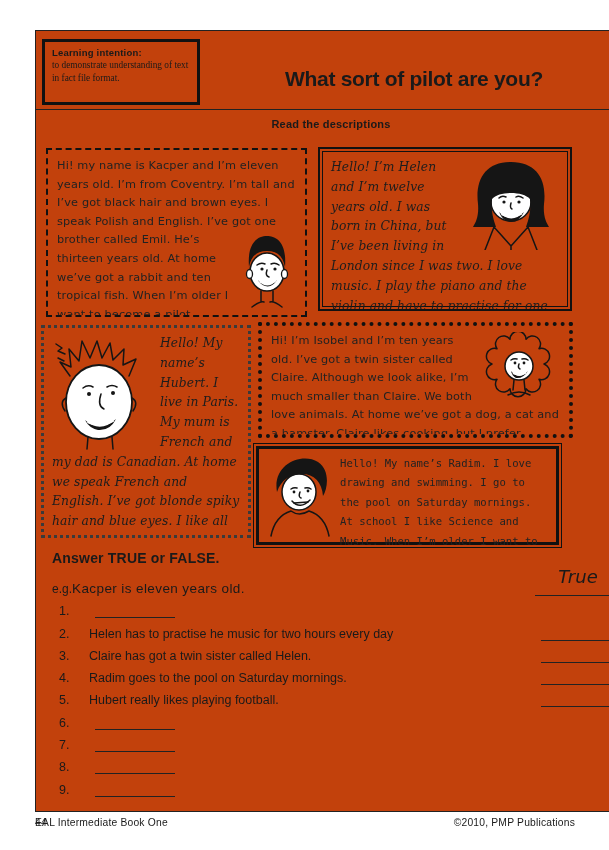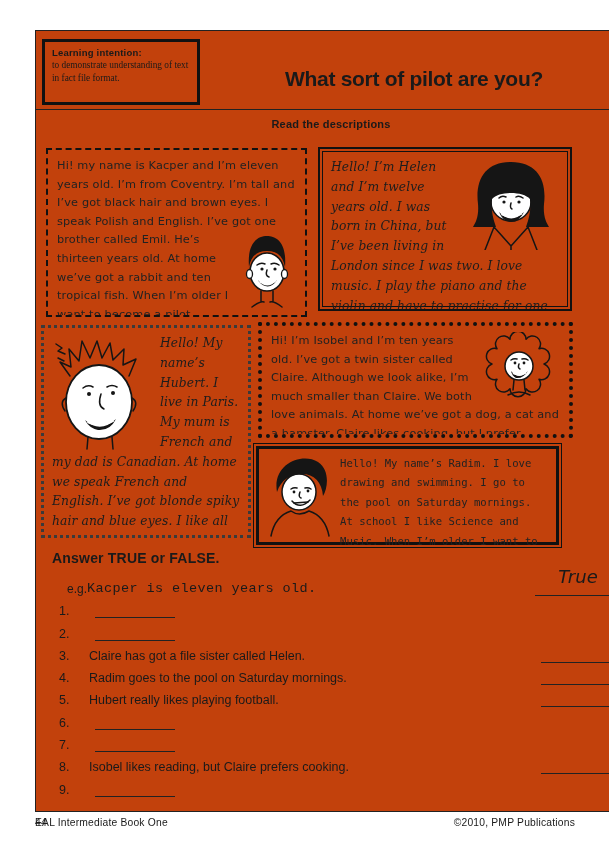--- a/index.html
+++ b/index.html
@@ -30,22 +30,22 @@
   .box-radim  { left:217px; top:412px; width:309px; height:105px; border:1px solid #111; padding:2px; }
   .box-radim-inner { border:3px solid #111; width:100%; height:100%; padding:5px 9px 2px; }
 
   .float-r { float:right; margin:0 0 2px 6px; }
   .float-l { float:left; margin:0 8px 2px 0; }
 
   
   .quiz { position:absolute; left:7px; top:519px; right:5px; }
   .quiz-heading { font-size:14px; font-weight:bold; letter-spacing:.2px;margin-left:9px; }
   .eg-row { display:flex; align-items:flex-end; margin-top:6px; height:24px; }
-  .eg-prefix { font-size:12px; margin-left:24px; }
-  .eg-text { font-family:Liberation Mono, monospace; font-size:13.5px; letter-spacing:.4px; flex:1; }
+  .eg-prefix { font-size:12px; margin-left:9px; }
+  .eg-text { font-family:Liberation Sans, sans-serif; font-size:13.5px; letter-spacing:.4px; flex:1; }
   .eg-answer { width:86px; text-align:center; border-bottom:1.4px solid #222; font-family:"DejaVu Sans", sans-serif; font-size:18px; font-style:italic; padding-bottom:8px; }
   .q-row { display:flex; align-items:flex-end; height:22.3px; }
   .q-num { width:30px; margin-left:16px; font-size:12.5px; }
   .q-text { flex:1; font-size:12.5px; }
   .q-line { width:80px; height:14px; border-bottom:1.4px solid #222; margin-left:6px; }
 
   
   .footer { position:absolute; left:35px; top:817px; width:540px; display:flex; justify-content:space-between; font-size:10.3px; letter-spacing:.2px; }
   .footer .center { position:absolute; left:0; right:0; }
 
@@ -156,26 +156,27 @@
         <span class="eg-answer">True</span>
       </div>
       <div>
   <div class="q-row">
     <span class="q-num">1.</span>
     <span class="q-line"></span>
   </div>
 
   <div class="q-row">
     <span class="q-num">2.</span>
+    <span class="q-text">Helen has to practise he music for two hours every day</span>
     <span class="q-line"></span>
   </div>
 
   <div class="q-row">
     <span class="q-num">3.</span>
-    <span class="q-text">Claire has got a file sister called Helen.</span>
+    <span class="q-text">Claire has got a twin sister called Helen.</span>
     <span class="q-line"></span>
   </div>
 
   <div class="q-row">
     <span class="q-num">4.</span>
     <span class="q-text">Radim goes to the pool on Saturday mornings.</span>
     <span class="q-line"></span>
   </div>
 
   <div class="q-row">
@@ -189,21 +190,20 @@
     <span class="q-line"></span>
   </div>
 
   <div class="q-row">
     <span class="q-num">7.</span>
     <span class="q-line"></span>
   </div>
 
   <div class="q-row">
     <span class="q-num">8.</span>
-    <span class="q-text">Isobel likes reading, but Claire prefers cooking.</span>
     <span class="q-line"></span>
   </div>
 
   <div class="q-row">
     <span class="q-num">9.</span>
     <span class="q-line"></span>
   </div>
 
 </div>
     </div>

